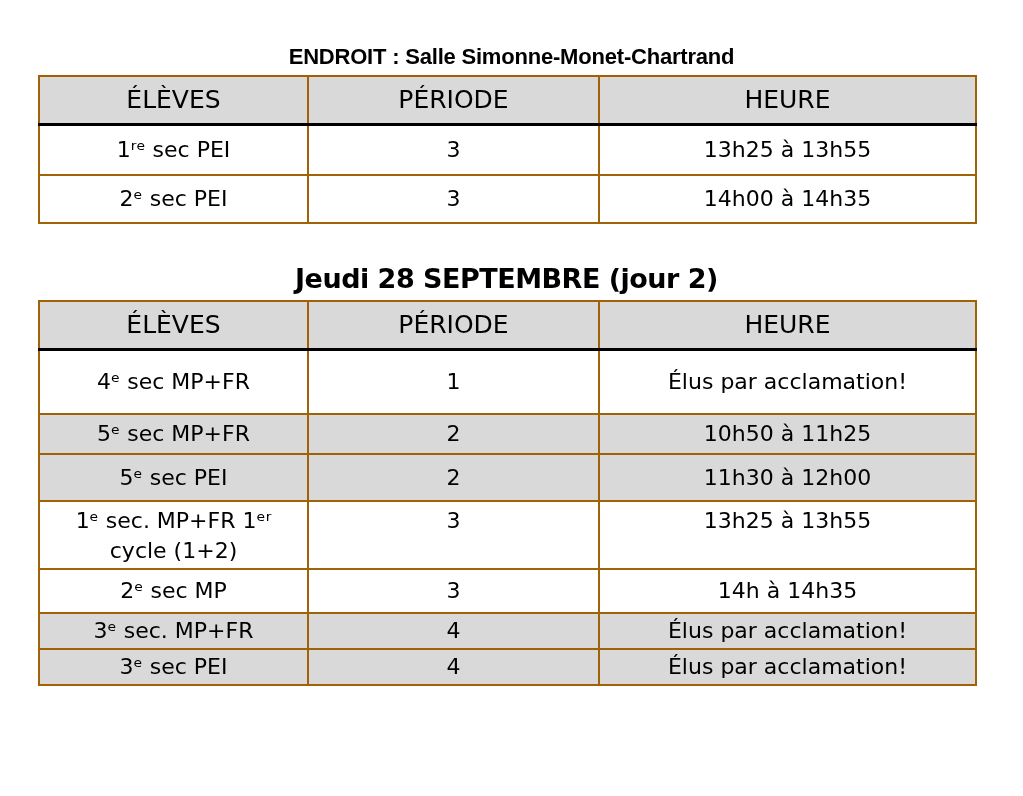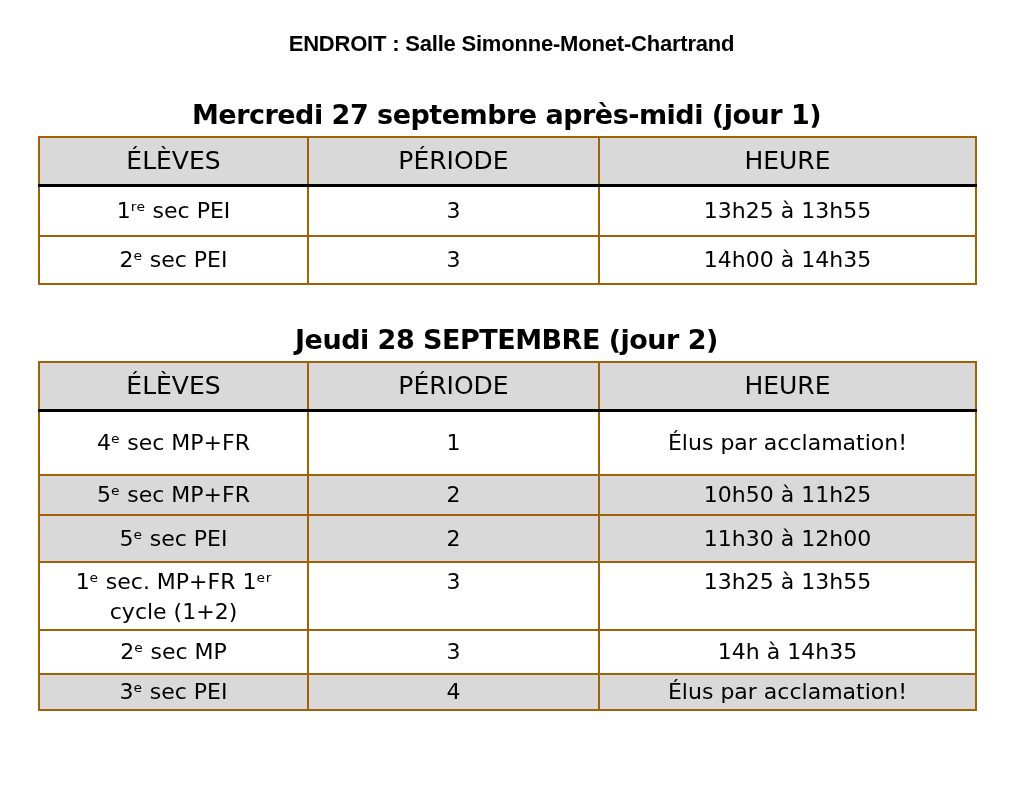--- a/index.html
+++ b/index.html
@@ -9,20 +9,21 @@
   }
   body {
     width: 1023px;
     height: 796px;
     overflow: hidden;
     color: #000000;
     font-family: "DejaVu Sans", sans-serif;
   }
   .doc {
     padding-top: 32px;
+    margin-top: 13px;
   }
   .location-heading {
     text-align: center;
     font-family: "Liberation Sans", sans-serif;
     font-weight: bold;
     font-size: 22px;
     letter-spacing: -0.2px;
     line-height: 24px;
   }
   .section-title {
@@ -70,21 +71,20 @@
     padding-top: 4px;
   }
 </style>
 </head>
 <body>
 
 <div class="doc">
 
   <div class="location-heading">ENDROIT : Salle Simonne-Monet-Chartrand</div>
 
-  <div class="section-title title-1">Mercredi 27 septembre après-midi (jour 1)</div>
 
   <table class="schedule">
     <colgroup>
       <col style="width:269px">
       <col style="width:291px">
       <col style="width:377px">
     </colgroup>
     <thead>
       <tr style="height:48px">
         <th>ÉLÈVES</th>
@@ -143,20 +143,25 @@
           <div>cycle (1+2)</div>
         </td>
         <td>3</td>
         <td>13h25 à 13h55</td>
       </tr>
       <tr style="height:44px">
         <td>2ᵉ sec MP</td>
         <td>3</td>
         <td>14h à 14h35</td>
       </tr>
+      <tr class="shaded" style="height:34px">
+        <td>3ᵉ sec. MP+FR</td>
+        <td>4</td>
+        <td>Élus par acclamation!</td>
+      </tr>
       <tr class="shaded" style="height:36px">
         <td>3ᵉ sec PEI</td>
         <td>4</td>
         <td>Élus par acclamation!</td>
       </tr>
     </tbody>
   </table>
 
 </div>
 

